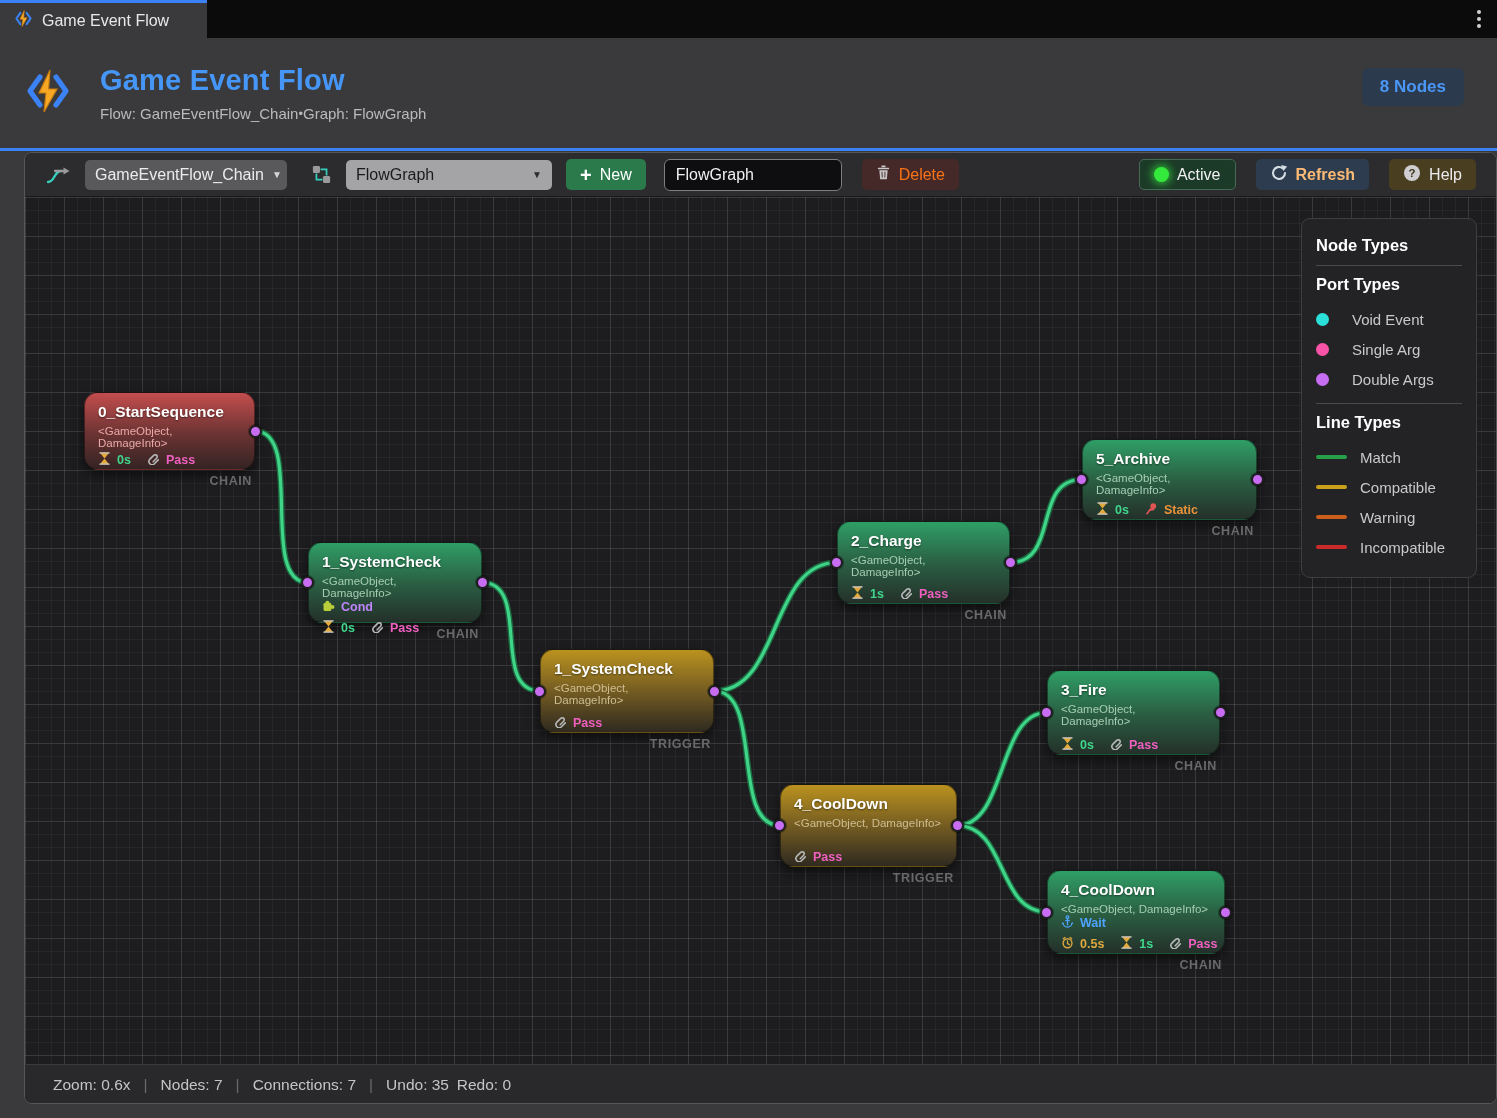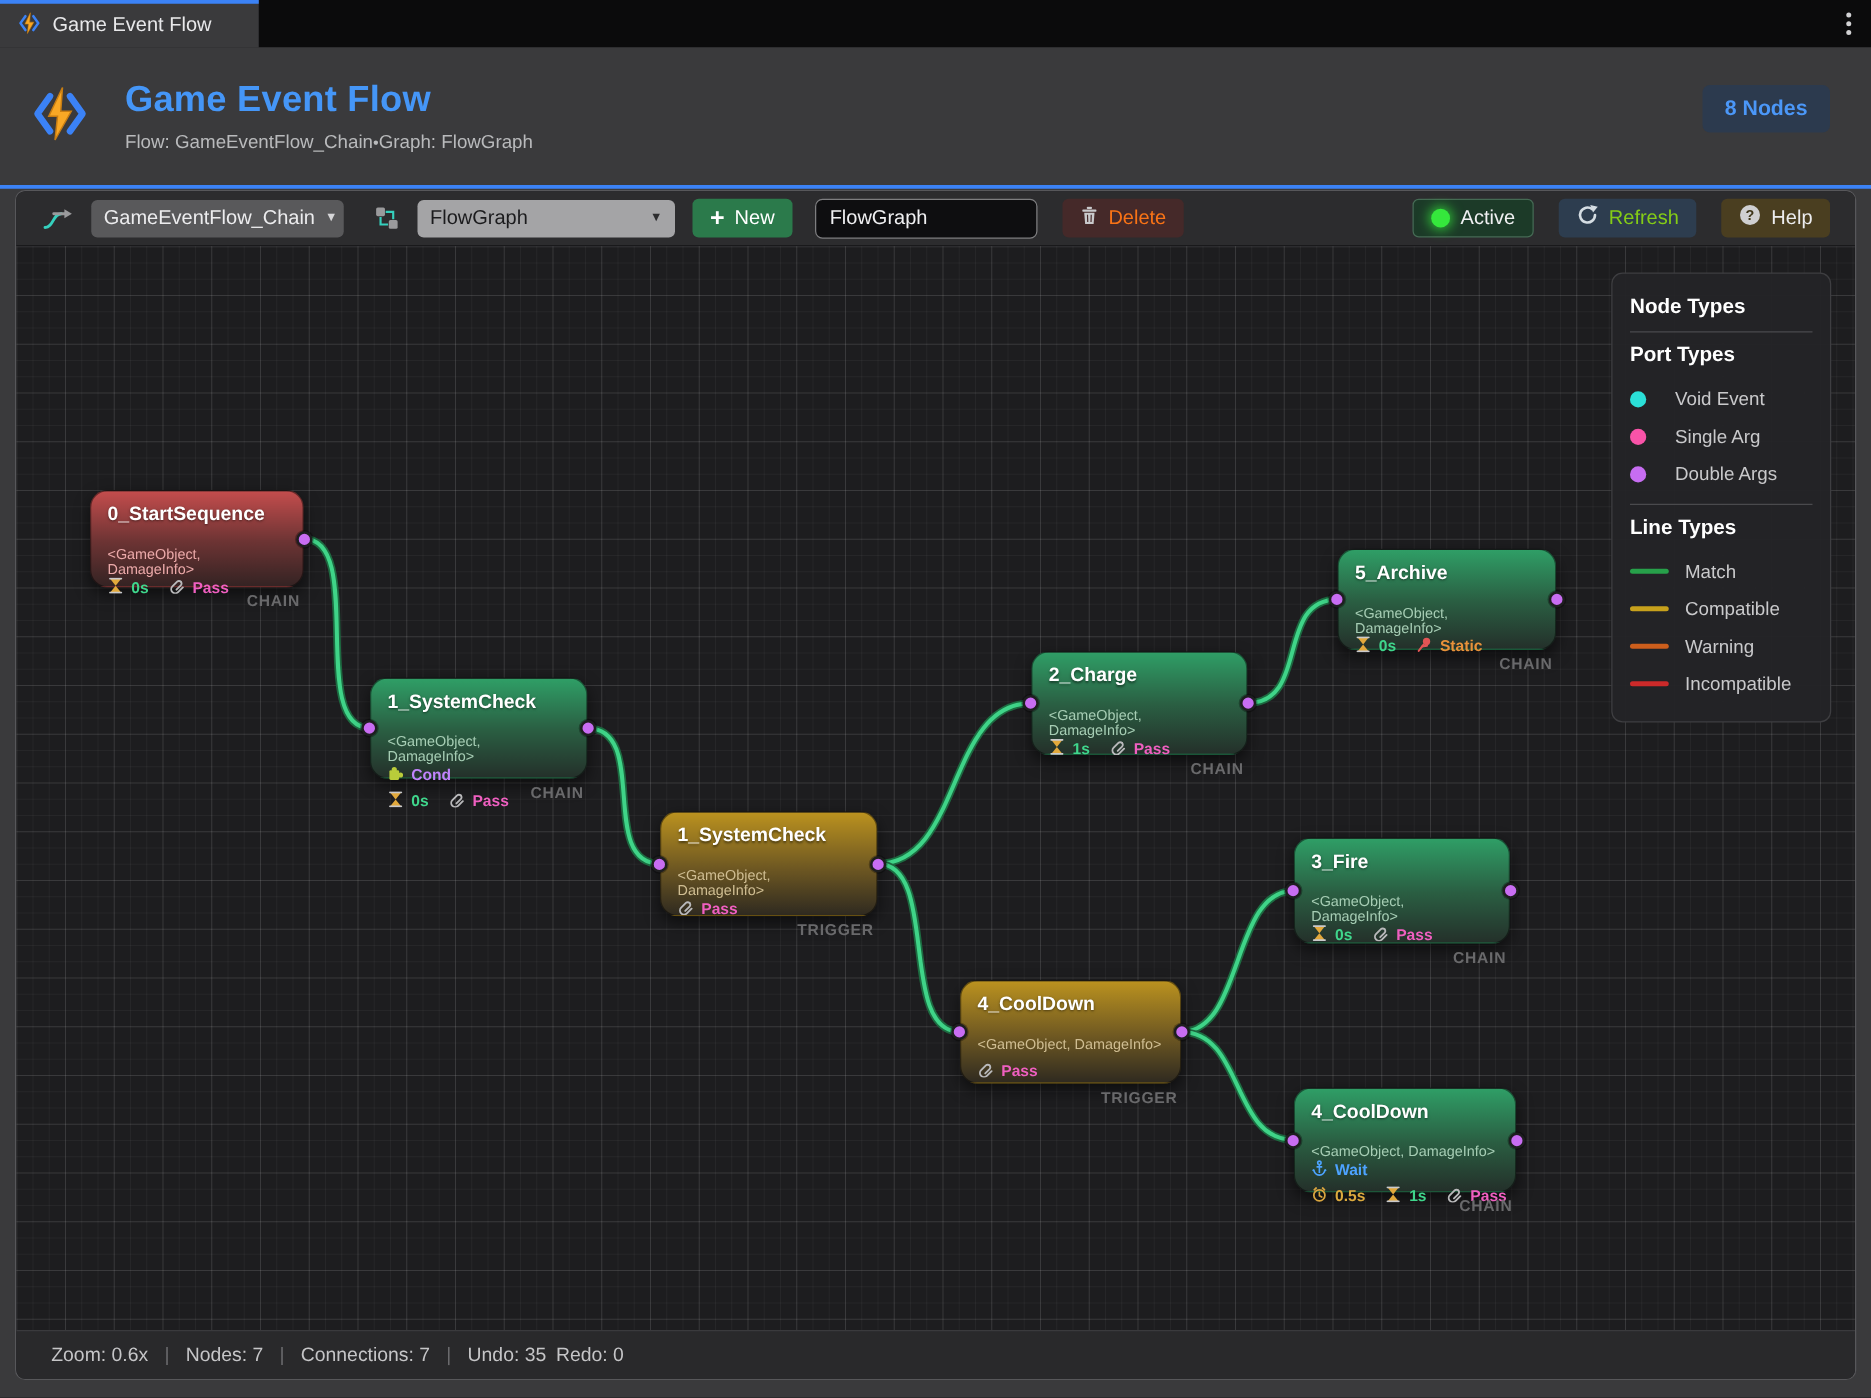--- a/index.html
+++ b/index.html
@@ -18,62 +18,62 @@
   .header { position:absolute; left:0; top:38px; width:100%; height:110px; background:#3a3a3c; display:flex; align-items:center; }
   .logo { margin-left:24px; }
   .title-block { margin-left:28px; }
   .app-title { color:#4596f7; font-size:29px; font-weight:bold; letter-spacing:0.2px; }
   .app-subtitle { margin-top:8px; color:#b9babc; font-size:15px; display:flex; gap:0; align-items:center; }
   .subtitle-dot { color:#b9babc; font-size:13px; }
   .nodes-badge { position:absolute; right:33px; top:30px; background:#2c3a4e; color:#4b97f8; font-size:17px; font-weight:bold; padding:9px 18px; border-radius:6px; }
   .blue-rule { position:absolute; left:0; top:148px; width:100%; height:3px; background:#3b82f6; }
 
   
-  .panel { position:absolute; left:12px; top:152px; width:1473px; height:952px; background:#1e1e20; border:1px solid #57575a; border-radius:8px; overflow:hidden; }
+  .panel { position:absolute; left:24px; top:152px; width:1473px; height:952px; background:#1e1e20; border:1px solid #57575a; border-radius:8px; overflow:hidden; }
 
   
   .toolbar { height:44px; background:#2c2c2e; border-bottom:1px solid #19191b; display:flex; align-items:center; padding:0 20px; }
   .tb-icon { display:flex; align-items:center; }
   .dropdown { height:30px; border-radius:5px; display:flex; align-items:center; justify-content:space-between; padding:0 10px; font-size:16px; cursor:pointer; }
   .dd-flow { background:#59595b; color:#ececee; width:202px; margin-left:14px; }
   .dd-graph { background:#a4a4a6; color:#1b1b1d; width:206px; margin-left:14px; }
   .dd-caret { font-size:10px; margin-left:8px; }
   .dd-flow .dd-caret { color:#d6d6d8; }
   .dd-graph .dd-caret { color:#2c2c2e; }
   .hier { margin-left:24px; }
   .btn { height:31px; border-radius:5px; display:flex; align-items:center; gap:8px; padding:0 14px; font-size:16px; cursor:pointer; border:none; }
   .btn-new { background:#2b7a4b; color:#fff; margin-left:14px; }
   .btn-new .plus { font-size:20px; font-weight:bold; line-height:1; }
   .graph-input { margin-left:18px; width:178px; height:32px; background:#0e0e10; border:1.5px solid #7e7e80; border-radius:6px; color:#f0f0f2; font-size:16px; padding:0 11px; font-family:"Liberation Sans", sans-serif; }
   .btn-delete { background:#452929; color:#f97316; margin-left:20px; }
   .tb-spacer { flex:1; }
   .btn-active { background:#1c3a28; border:1px solid #456a54; color:#f0f0f2; }
   .active-dot { width:15px; height:15px; border-radius:50%; background:#35e83c; box-shadow:0 0 9px 2px rgba(53,232,60,0.75); }
-  .btn-refresh { background:#2d3d4f; color:#84cc16; margin-left:20px; }
+  .btn-refresh { background:#2d3d4f; color:#fdba74; margin-left:20px;font-weight:bold; }
   .btn-help { background:#4a3e20; color:#ececee; margin-left:20px; }
 
   
   .canvas { position:relative; width:100%; height:867px;
     background-color:#1d1d1f;
     background-image:
       linear-gradient(rgba(255,255,255,0.085) 1px, transparent 1px),
       linear-gradient(90deg, rgba(255,255,255,0.085) 1px, transparent 1px),
       linear-gradient(rgba(255,255,255,0.04) 1px, transparent 1px),
       linear-gradient(90deg, rgba(255,255,255,0.04) 1px, transparent 1px);
     background-size:39px 39px, 39px 39px, 13px 13px, 13px 13px; }
   .edges { position:absolute; left:0; top:0; z-index:1; }
 
   
   .node { position:absolute; z-index:2; }
   .node-body { position:relative; width:100%; height:100%; border-radius:14px; border:1px solid rgba(0,0,0,0.45); box-shadow:0 5px 12px rgba(0,0,0,0.55); padding:10px 13px 1px; display:flex; flex-direction:column; cursor:grab; }
   .node.root .node-body { background:linear-gradient(180deg,#c44d4d 0%,#6e3434 52%,#342323 100%); }
   .node.chain .node-body { background:linear-gradient(180deg,#2f9e66 0%,#2a5e42 52%,#24302a 100%); }
   .node.trigger .node-body { background:linear-gradient(180deg,#bb921f 0%,#6d5722 55%,#2f2a20 100%); }
   .node-title { color:#fff; font-size:15.5px; font-weight:bold; text-shadow:0 1px 2px rgba(0,0,0,0.5); }
-  .node-subtitle { font-size:11.5px; margin-top:17px; }
+  .node-subtitle { font-size:11.5px; margin-top:4px; }
   .node.root .node-subtitle { color:#eba9a9; }
   .node.chain .node-subtitle { color:#a6cdb4; }
   .node.trigger .node-subtitle { color:#cfbd92; }
   .badges { margin-top:auto; display:flex; flex-direction:column; gap:5px; }
   .badge-row { display:flex; gap:16px; align-items:center; }
   .badge { display:flex; gap:6px; align-items:center; font-size:12.5px; font-weight:bold; }
   .type-label { position:absolute; right:3px; color:#69696b; font-size:12.5px; font-weight:bold; letter-spacing:0.6px; }
   .port { position:absolute; width:13px; height:13px; border-radius:50%; background:#c86df2; border:2px solid #1e1e20; box-shadow:0 0 0 1px rgba(0,0,0,0.3); z-index:3; cursor:crosshair; }
 
   

